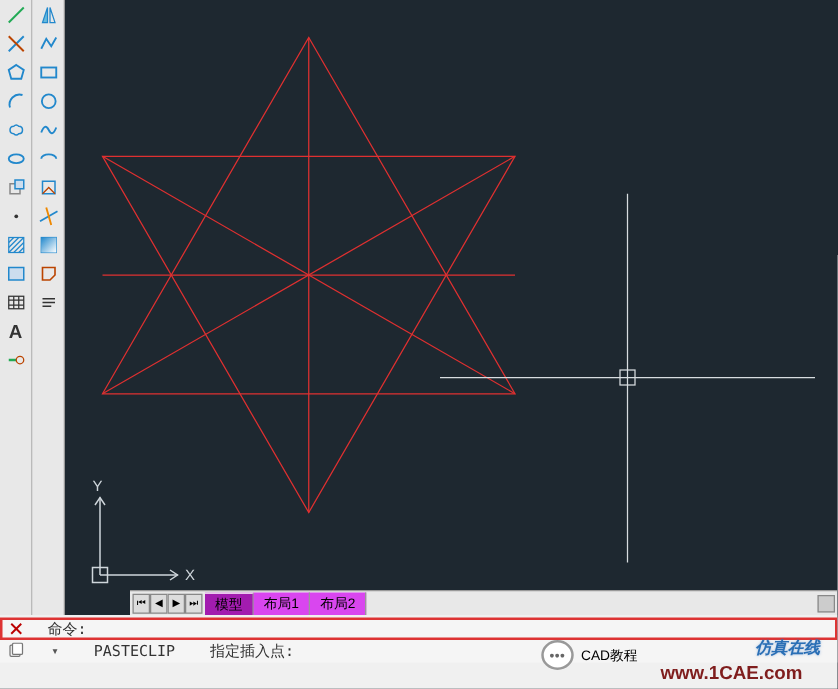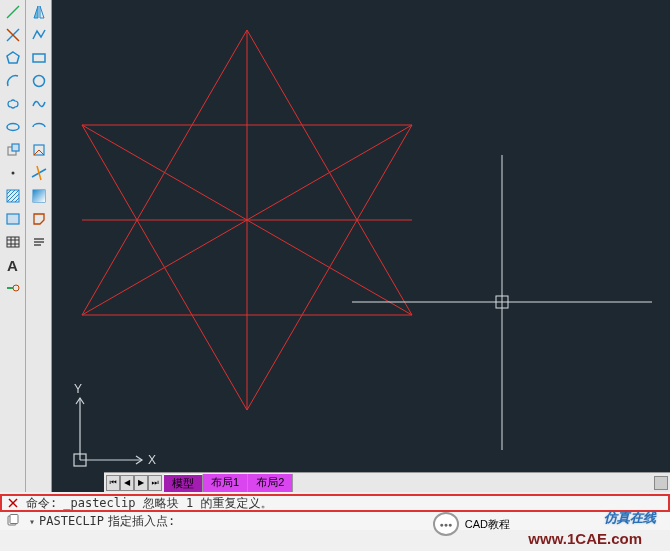--- a/index.html
+++ b/index.html
@@ -16,21 +16,21 @@
 .canvas-svg { width: 100%; height: 100%; }
 
 .tab-bar { position: absolute; bottom: 0; left: 52px; right: 0; height: 20px; background: #e8e8e8; border-top: 1px solid #999; display: flex; align-items: center; font-size: 11px; }
 .tab-nav { display: flex; gap: 0; padding: 0 2px; }
 .tab-nav-btn { width: 14px; height: 16px; border: 1px solid #888; background: #ddd; display: flex; align-items: center; justify-content: center; cursor: pointer; font-size: 8px; line-height: 1; }
 .tab { padding: 2px 8px; background: #d946ef; border-right: 1px solid #999; cursor: pointer; display: flex; align-items: center; height: 18px; }
 .tab.active { background: #a21caf; border-top: 1px solid #fff; }
 .scroll-right { margin-left: auto; width: 14px; height: 14px; background: #ccc; border: 1px solid #888; margin-right: 2px; }
 
 .command-area { position: absolute; top: 494px; left: 0; width: 670px; background: #f5f5f5; }
-.cmd-line { display: flex; align-items: center; height: 18px; padding: 1px 4px; font-size: 12px; color: #333; font-family: SimSun, monospace; }
+.cmd-line { display: flex; align-items: center; height: 18px; padding: 1px 4px; font-size: 12px; color: #333; font-family: SimSun, monospace; gap: 12px; }
 .cmd-line.highlighted { outline: 2px solid #d33; outline-offset: -2px; }
 .cmd-icon { width: 18px; height: 16px; margin-right: 4px; display: flex; align-items: center; justify-content: center; }
 .chevron { font-size: 10px; margin-left: 3px; color: #555; }
 
 .watermark-center { position: absolute; top: 232px; left: 200px; color: rgba(180,190,200,0.35); font-size: 28px; font-weight: bold; letter-spacing: 3px; pointer-events: none; font-family: Arial; }
 .watermark-tutorial { position: absolute; bottom: 15px; right: 160px; display: flex; align-items: center; gap: 6px; pointer-events: none; }
 .chat-bubble { width: 26px; height: 24px; border: 2px solid #999; border-radius: 50%; background: #fff; position: relative; display: flex; align-items: center; justify-content: center; font-size: 7px; color: #666; }
 .watermark-brand { position: absolute; bottom: 24px; right: 14px; font-size: 13px; font-style: italic; font-weight: bold; color: #2a6fb5; text-shadow: 0 0 2px rgba(60,120,200,0.5); pointer-events: none; font-family: "Microsoft YaHei"; }
 .watermark-url { position: absolute; bottom: 4px; right: 28px; font-size: 15px; font-weight: bold; color: #7f1d1d; pointer-events: none; font-family: Arial; margin-top: 24px; }
 </style>
@@ -235,21 +235,20 @@
 <div class="command-area">
   <div class="cmd-line highlighted">
     <span class="cmd-icon">
       <svg width="12" height="12" viewBox="0 0 12 12">
           <line x1="2" y1="2" x2="10" y2="10" stroke="#b00" stroke-width="1.5"></line>
           <line x1="10" y1="2" x2="2" y2="10" stroke="#b00" stroke-width="1.5"></line>
         </svg>
     </span>
     <span>命令:</span>
     <span style="width:6px"></span>
-    <span>_pasteclip 忽略块 1 的重复定义。</span>
   </div>
   <div class="cmd-line">
     <span class="cmd-icon">
       <svg width="14" height="14" viewBox="0 0 14 14">
           <rect x="2" y="2" width="8" height="9" rx="1" fill="none" stroke="#777"></rect>
           <rect x="4" y="0.5" width="8" height="9" rx="1" fill="#fff" stroke="#777"></rect>
         </svg>
     </span>
     <span class="chevron">▾</span>
     <span style="width:4px"></span>

